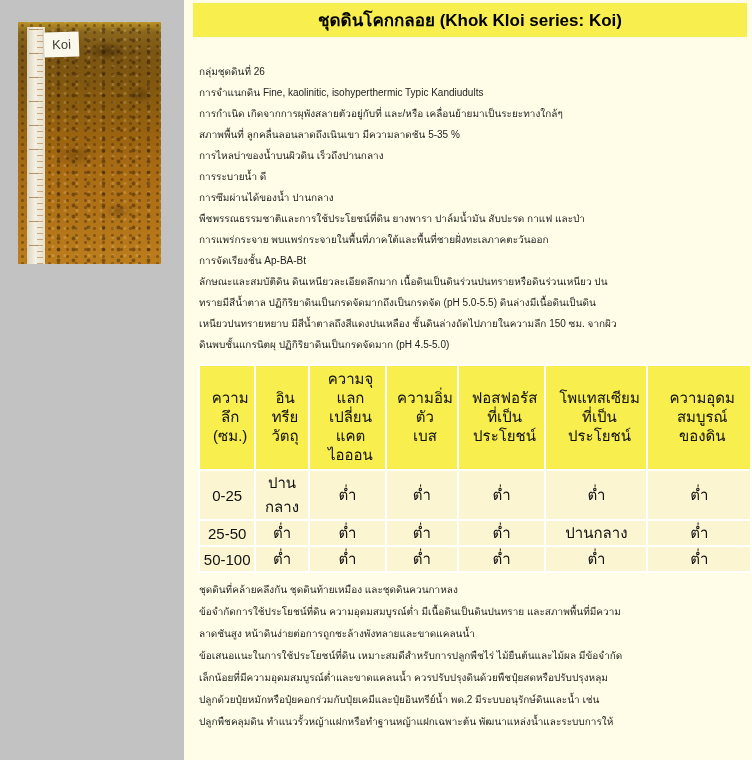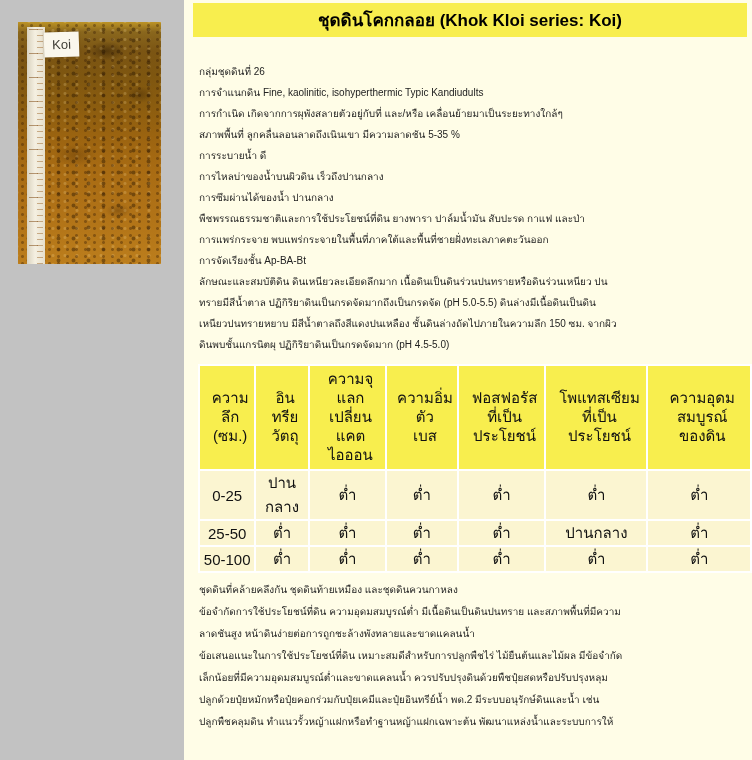--- a/index.html
+++ b/index.html
@@ -127,22 +127,22 @@
 </div>
 
 <div class="content">
   <div class="title-bar">ชุดดินโคกกลอย (Khok Kloi series: Koi)</div>
 
   <div class="text-block desc-block">
       <div>กลุ่มชุดดินที่ 26</div>
       <div>การจำแนกดิน Fine, kaolinitic, isohyperthermic Typic Kandiudults</div>
       <div>การกำเนิด เกิดจากการผุพังสลายตัวอยู่กับที่ และ/หรือ เคลื่อนย้ายมาเป็นระยะทางใกล้ๆ</div>
       <div>สภาพพื้นที่ ลูกคลื่นลอนลาดถึงเนินเขา มีความลาดชัน 5-35 %</div>
+      <div>การไหลบ่าของน้ำบนผิวดิน เร็วถึงปานกลาง</div>
       <div>การระบายน้ำ ดี</div>
-      <div>การไหลบ่าของน้ำบนผิวดิน เร็วถึงปานกลาง</div>
       <div>การซึมผ่านได้ของน้ำ ปานกลาง</div>
       <div>พืชพรรณธรรมชาติและการใช้ประโยชน์ที่ดิน ยางพารา ปาล์มน้ำมัน สับปะรด กาแฟ และป่า</div>
       <div>การแพร่กระจาย พบแพร่กระจายในพื้นที่ภาคใต้และพื้นที่ชายฝั่งทะเลภาคตะวันออก</div>
       <div>การจัดเรียงชั้น Ap-BA-Bt</div>
       <div>ลักษณะและสมบัติดิน ดินเหนียวละเอียดลึกมาก เนื้อดินเป็นดินร่วนปนทรายหรือดินร่วนเหนียว ปน</div>
       <div>ทรายมีสีน้ำตาล ปฏิกิริยาดินเป็นกรดจัดมากถึงเป็นกรดจัด (pH 5.0-5.5) ดินล่างมีเนื้อดินเป็นดิน</div>
       <div>เหนียวปนทรายหยาบ มีสีน้ำตาลถึงสีแดงปนเหลือง ชั้นดินล่างถัดไปภายในความลึก 150 ซม. จากผิว</div>
       <div>ดินพบชั้นแกรนิตผุ ปฏิกิริยาดินเป็นกรดจัดมาก (pH 4.5-5.0)</div>
     </div>
 

